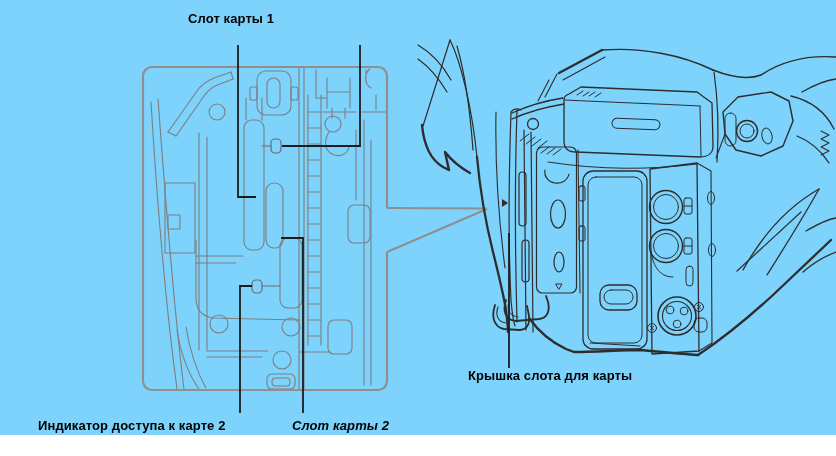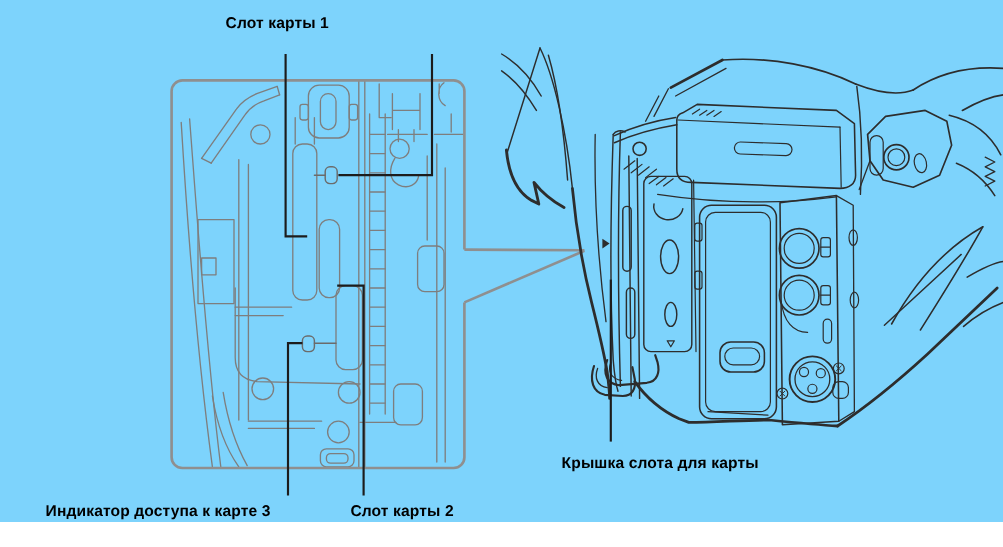--- a/index.html
+++ b/index.html
@@ -16,22 +16,22 @@
     position:absolute;
     font-size:13px;
     font-weight:bold;
     color:#000000;
     white-space:nowrap;
     letter-spacing:.1px;
   }
   .lbl-slot1{left:188px;top:11px;}
   .lbl-ind1{left:318px;top:11px;}
   .lbl-ind2{left:38px;top:418px;}
-  .lbl-slot2{left:292px;top:418px;}
-  .lbl-cover{left:468px;top:378px;}
+  .lbl-slot2{left:292px;top:418px;font-style:italic;}
+  .lbl-cover{left:468px;top:368px;}
 </style>
 </head>
 <body>
 
 <div class="stage">
 
 <svg width="836" height="456" viewBox="0 0 836 456">
 
   <g fill="none">
 
@@ -235,16 +235,16 @@
   <g stroke="#1c1c1c" stroke-width="1.8" fill="none">
     <path d="M238,45 V197 H256"></path>
     <path d="M360,45 V146 H282"></path>
     <path d="M240,413 V286 H252"></path>
     <path d="M303,413 V238 H281"></path>
     <path d="M509,368 V233"></path>
   </g>
 </svg>
 
   <div class="lbl lbl-slot1">Слот карты 1</div>
-  <div class="lbl lbl-ind2">Индикатор доступа к карте 3</div>
+  <div class="lbl lbl-ind2">Индикатор доступа к карте 2</div>
   <div class="lbl lbl-slot2">Слот карты 2</div>
   <div class="lbl lbl-cover">Крышка слота для карты</div>
 </div>
 
 </body></html>

